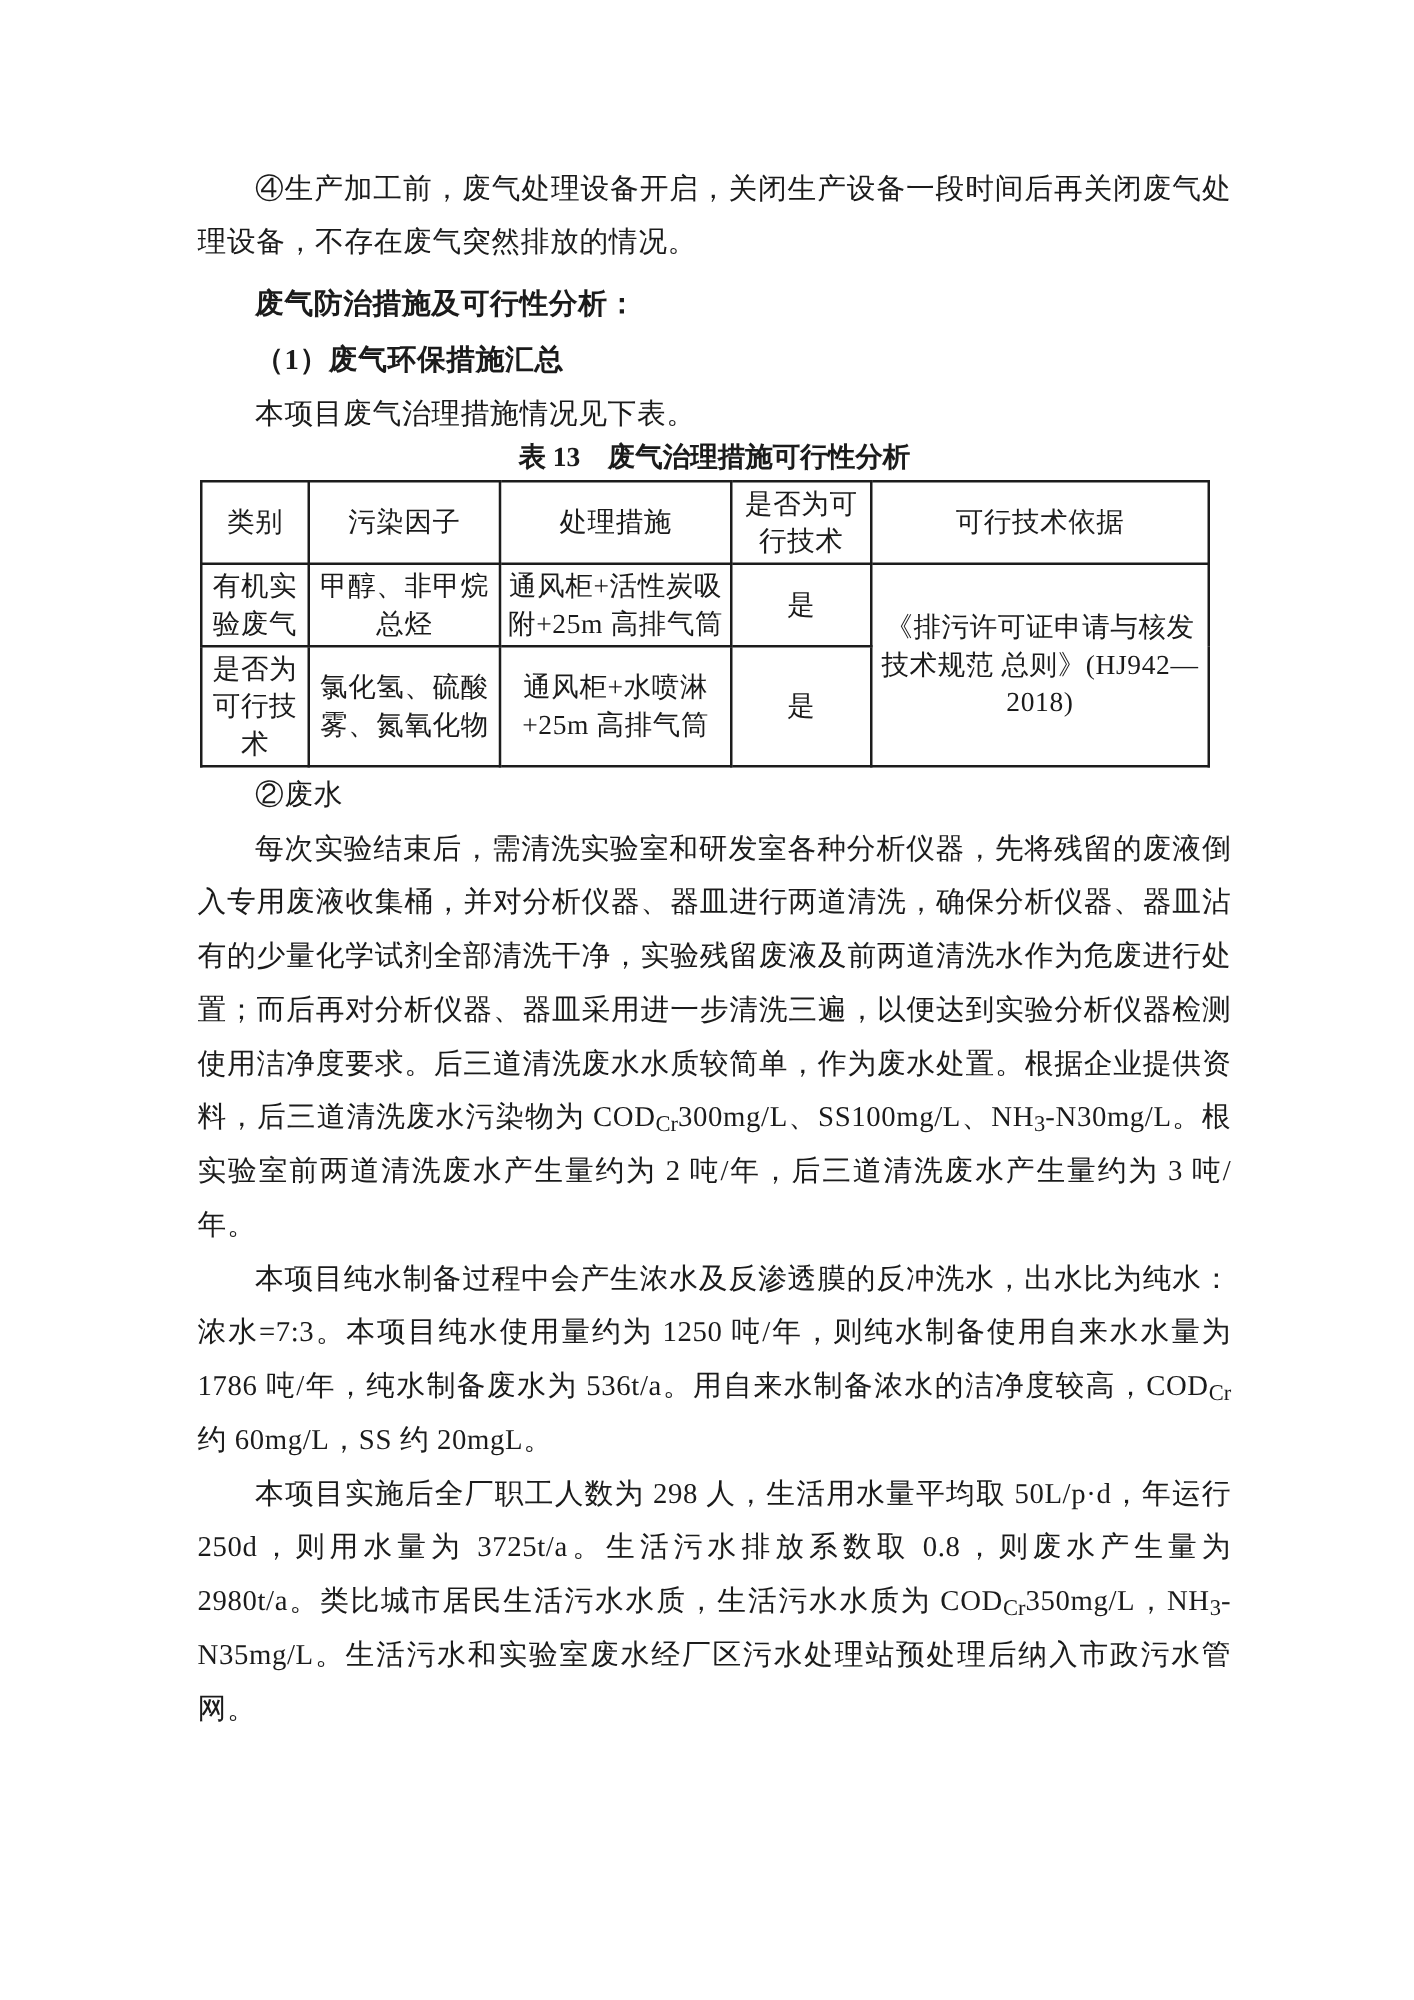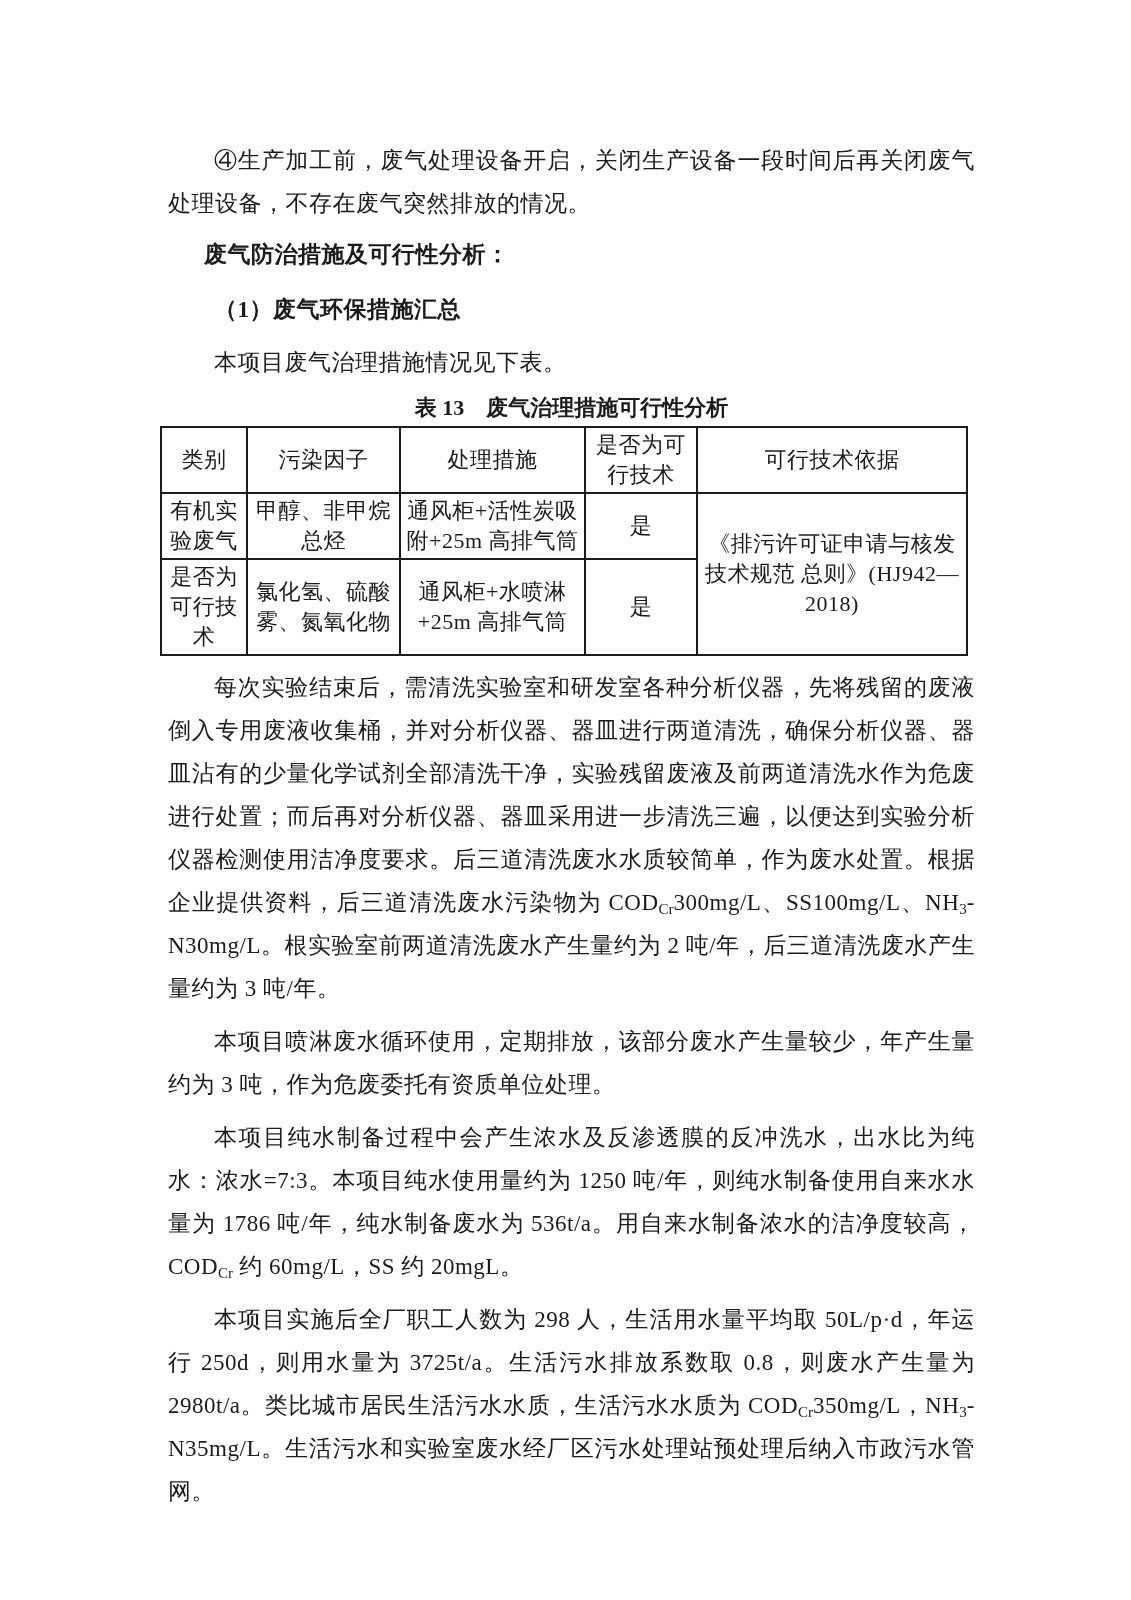--- a/index.html
+++ b/index.html
@@ -14,21 +14,21 @@
   }
   .content {
     margin-left:158px;
     margin-right:146px;
     padding-top:129px;
     width:827px;
   }
   p.body {
     font-size:23px;
     line-height:43px;
-    margin:10px;
+    margin:0;
     text-align:justify;
     text-indent:2em;
     letter-spacing:0.5px;
   }
   h2.section {
     font-size:23px;
     line-height:43px;
     font-weight:bold;
     margin:8px 0 0 0;
     text-indent:2em;
@@ -58,21 +58,21 @@
     vertical-align:middle;
     padding:2px 4px;
     letter-spacing:0.5px;
     overflow:hidden;
   }
   table.t13 thead tr { height:62px; }
   table.t13 tbody tr { height:60px; }
   td.cell-basis { line-height:35px; }
   .after-table { margin-top:8px; }
   .sub {
-    font-size:15px;
+    font-size:18px;
     vertical-align:-4px;
     line-height:0;
     letter-spacing:0;
   }
 </style>
 </head>
 <body>
 
 <div class="page">
   <div class="content">
@@ -114,27 +114,27 @@
         </tr>
         <tr>
           <td>是否为可行技术</td>
           <td>氯化氢、硫酸雾、氮氧化物</td>
           <td>通风柜+水喷淋+25m 高排气筒</td>
           <td>是</td>
         </tr>
       </tbody>
     </table>
 
+    <p class="body after-table">②废水</p>
 
 
     <p class="body">
       <span>每次实验结束后，需清洗实验室和研发室各种分析仪器，先将残留的废液倒入专用废液收集桶，并对分析仪器、器皿进行两道清洗，确保分析仪器、器皿沾有的少量化学试剂全部清洗干净，实验残留废液及前两道清洗水作为危废进行处置；而后再对分析仪器、器皿采用进一步清洗三遍，以便达到实验分析仪器检测使用洁净度要求。后三道清洗废水水质较简单，作为废水处置。根据企业提供资料，后三道清洗废水污染物为 COD</span><span class="sub">Cr</span><span>300mg/L、SS100mg/L、NH</span><span class="sub">3</span><span>-N30mg/L。根实验室前两道清洗废水产生量约为 2 吨/年，后三道清洗废水产生量约为 3 吨/年。</span>
     </p>
 
-    <p class="body">本项目喷淋废水循环使用，定期排放，该部分废水产生量较少，年产生量约为 3 吨，作为危废委托有资质单位处理。</p>
 
     <p class="body">
       <span>本项目纯水制备过程中会产生浓水及反渗透膜的反冲洗水，出水比为纯水：浓水=7:3。本项目纯水使用量约为 1250 吨/年，则纯水制备使用自来水水量为 1786 吨/年，纯水制备废水为 536t/a。用自来水制备浓水的洁净度较高，COD</span><span class="sub">Cr</span><span> 约 60mg/L，SS 约 20mgL。</span>
     </p>
 
     <p class="body">
       <span>本项目实施后全厂职工人数为 298 人，生活用水量平均取 50L/p·d，年运行 250d，则用水量为 3725t/a。生活污水排放系数取 0.8，则废水产生量为 2980t/a。类比城市居民生活污水水质，生活污水水质为 COD</span><span class="sub">Cr</span><span>350mg/L，NH</span><span class="sub">3</span><span>-N35mg/L。生活污水和实验室废水经厂区污水处理站预处理后纳入市政污水管网。</span>
     </p>
 
   </div>

